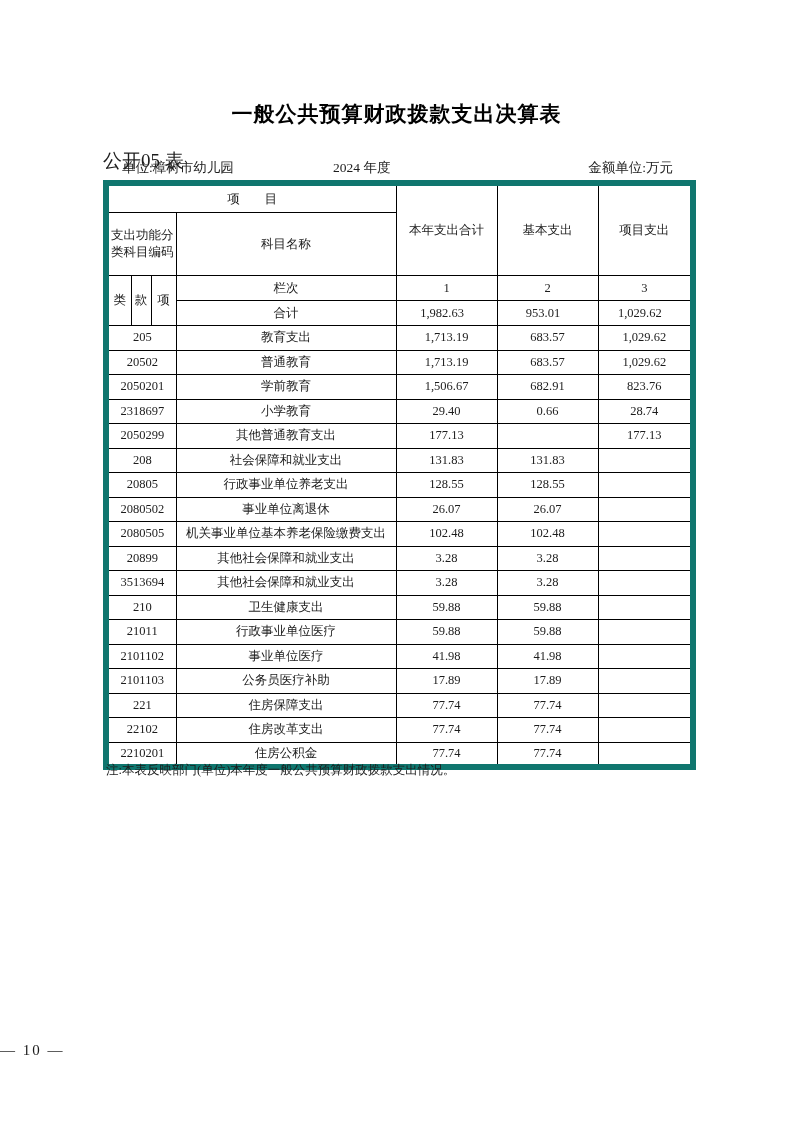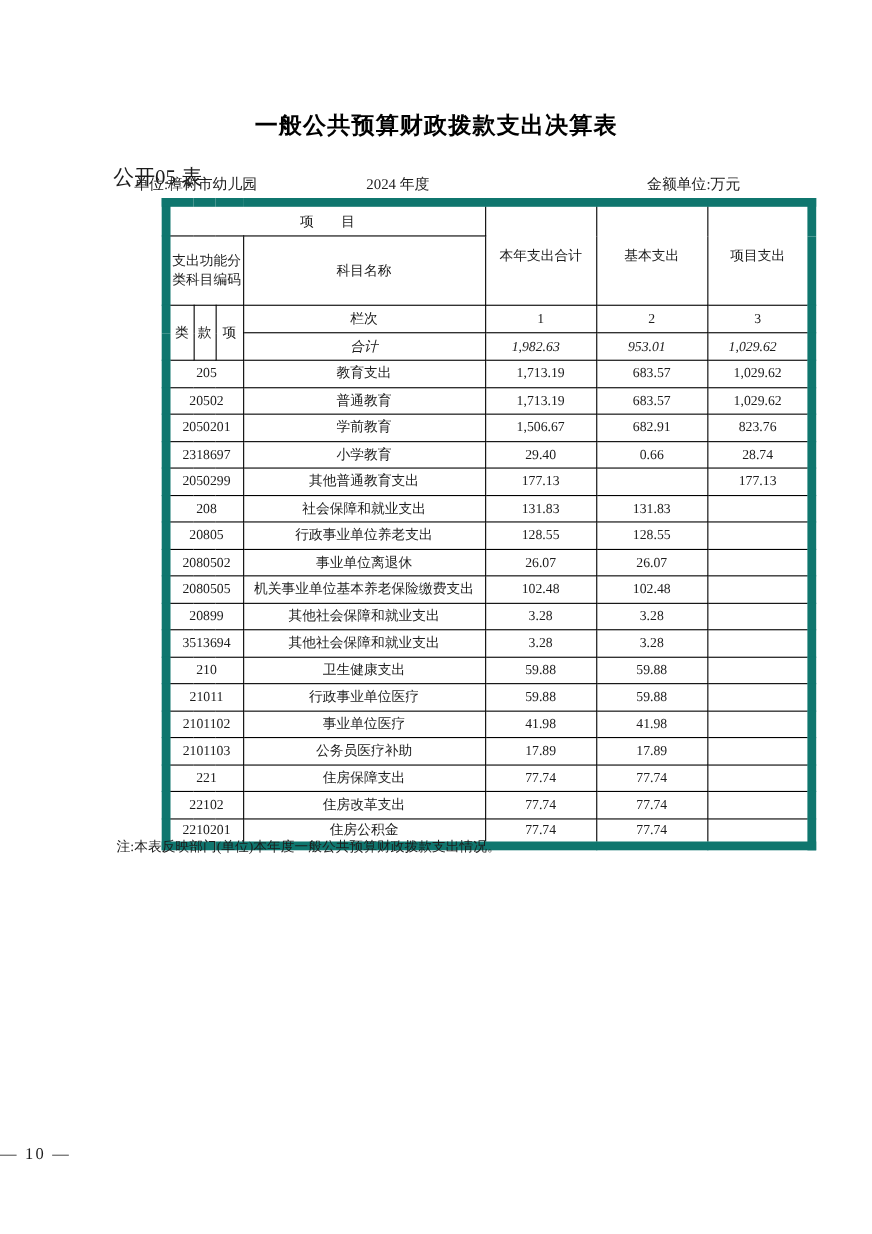--- a/index.html
+++ b/index.html
@@ -48,25 +48,25 @@
   }
   table.budget th, table.budget td{
     border:1px solid #000;
     font-weight:normal;
     padding:0;
     vertical-align:middle;
     text-align:center;
     overflow:hidden;
     line-height:1.35;
   }
-  table.budget{border:8px solid #0f766e;margin-left:44px;}
+  table.budget{border:6px solid #0f766e;}
   tr.r-a th{height:26px;}
   tr.r-b th{height:62px;}
   tr.r-c th{height:24px;text-align:center;}
-  tr.r-d th, tr.r-d td{height:24px;font-style:italic;}
+  tr.r-d th, tr.r-d td{height:24px;}
   tbody tr{height:24.5px;}
   th.code-h{
     padding:0 3px;
     line-height:26px;
     font-size:12.5px;
   }
   td.code{
     text-align:left;
     padding-left:7px;
     font-size:12.5px;

